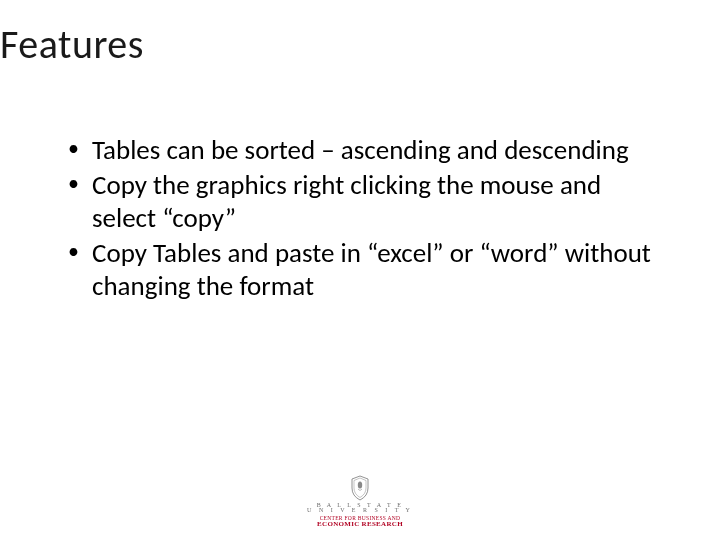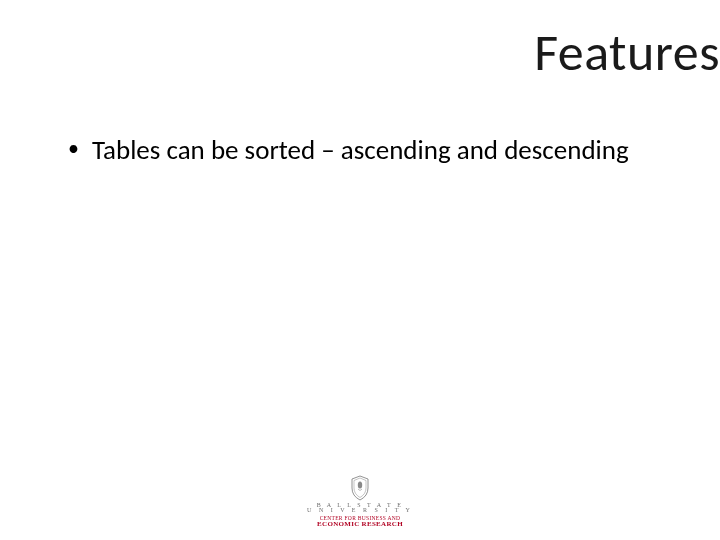--- a/index.html
+++ b/index.html
@@ -17,22 +17,22 @@
     width: 720px;
     height: 540px;
     position: relative;
     box-sizing: border-box;
   }
   .title {
     position: absolute;
     top: 20px;
     left: 0;
     width: 720px;
-    text-align: right;
-    font-size: 52px;
+    text-align: left;
+    font-size: 40px;
     font-weight: 400;
     color: #1a1a1a;
     letter-spacing: 0.5px;
   }
   .body {
     position: absolute;
     top: 118px;
     left: 48px;
     width: 620px;
     font-size: 27px;
@@ -112,20 +112,22 @@
 </head>
 <body>
 
 <div class="slide">
 
   <div class="title">Features</div>
 
   <div class="body">
     <ul>
       <li>Tables can be sorted – ascending and descending</li>
+      <li>Copy the graphics right clicking the mouse and select “copy”</li>
+      <li>Copy Tables and paste in “excel” or “word” without changing the format</li>
     </ul>
   </div>
 
   <div class="footer-logo">
     <div class="logo-emblem">
       <svg viewBox="0 0 22 26">
         <path d="M11 1 L19 4 L19 13 Q19 21 11 25 Q3 21 3 13 L3 4 Z" fill="none" stroke="#777" stroke-width="0.8"></path>
         <path d="M11 3 L17 5.5 L17 13 Q17 19 11 22.5 Q5 19 5 13 L5 5.5 Z" fill="none" stroke="#888" stroke-width="0.5"></path>
         <ellipse cx="11" cy="10" rx="2.2" ry="3.5" fill="#888"></ellipse>
         <path d="M9 14 Q11 17 13 14" fill="none" stroke="#888" stroke-width="0.6"></path>

